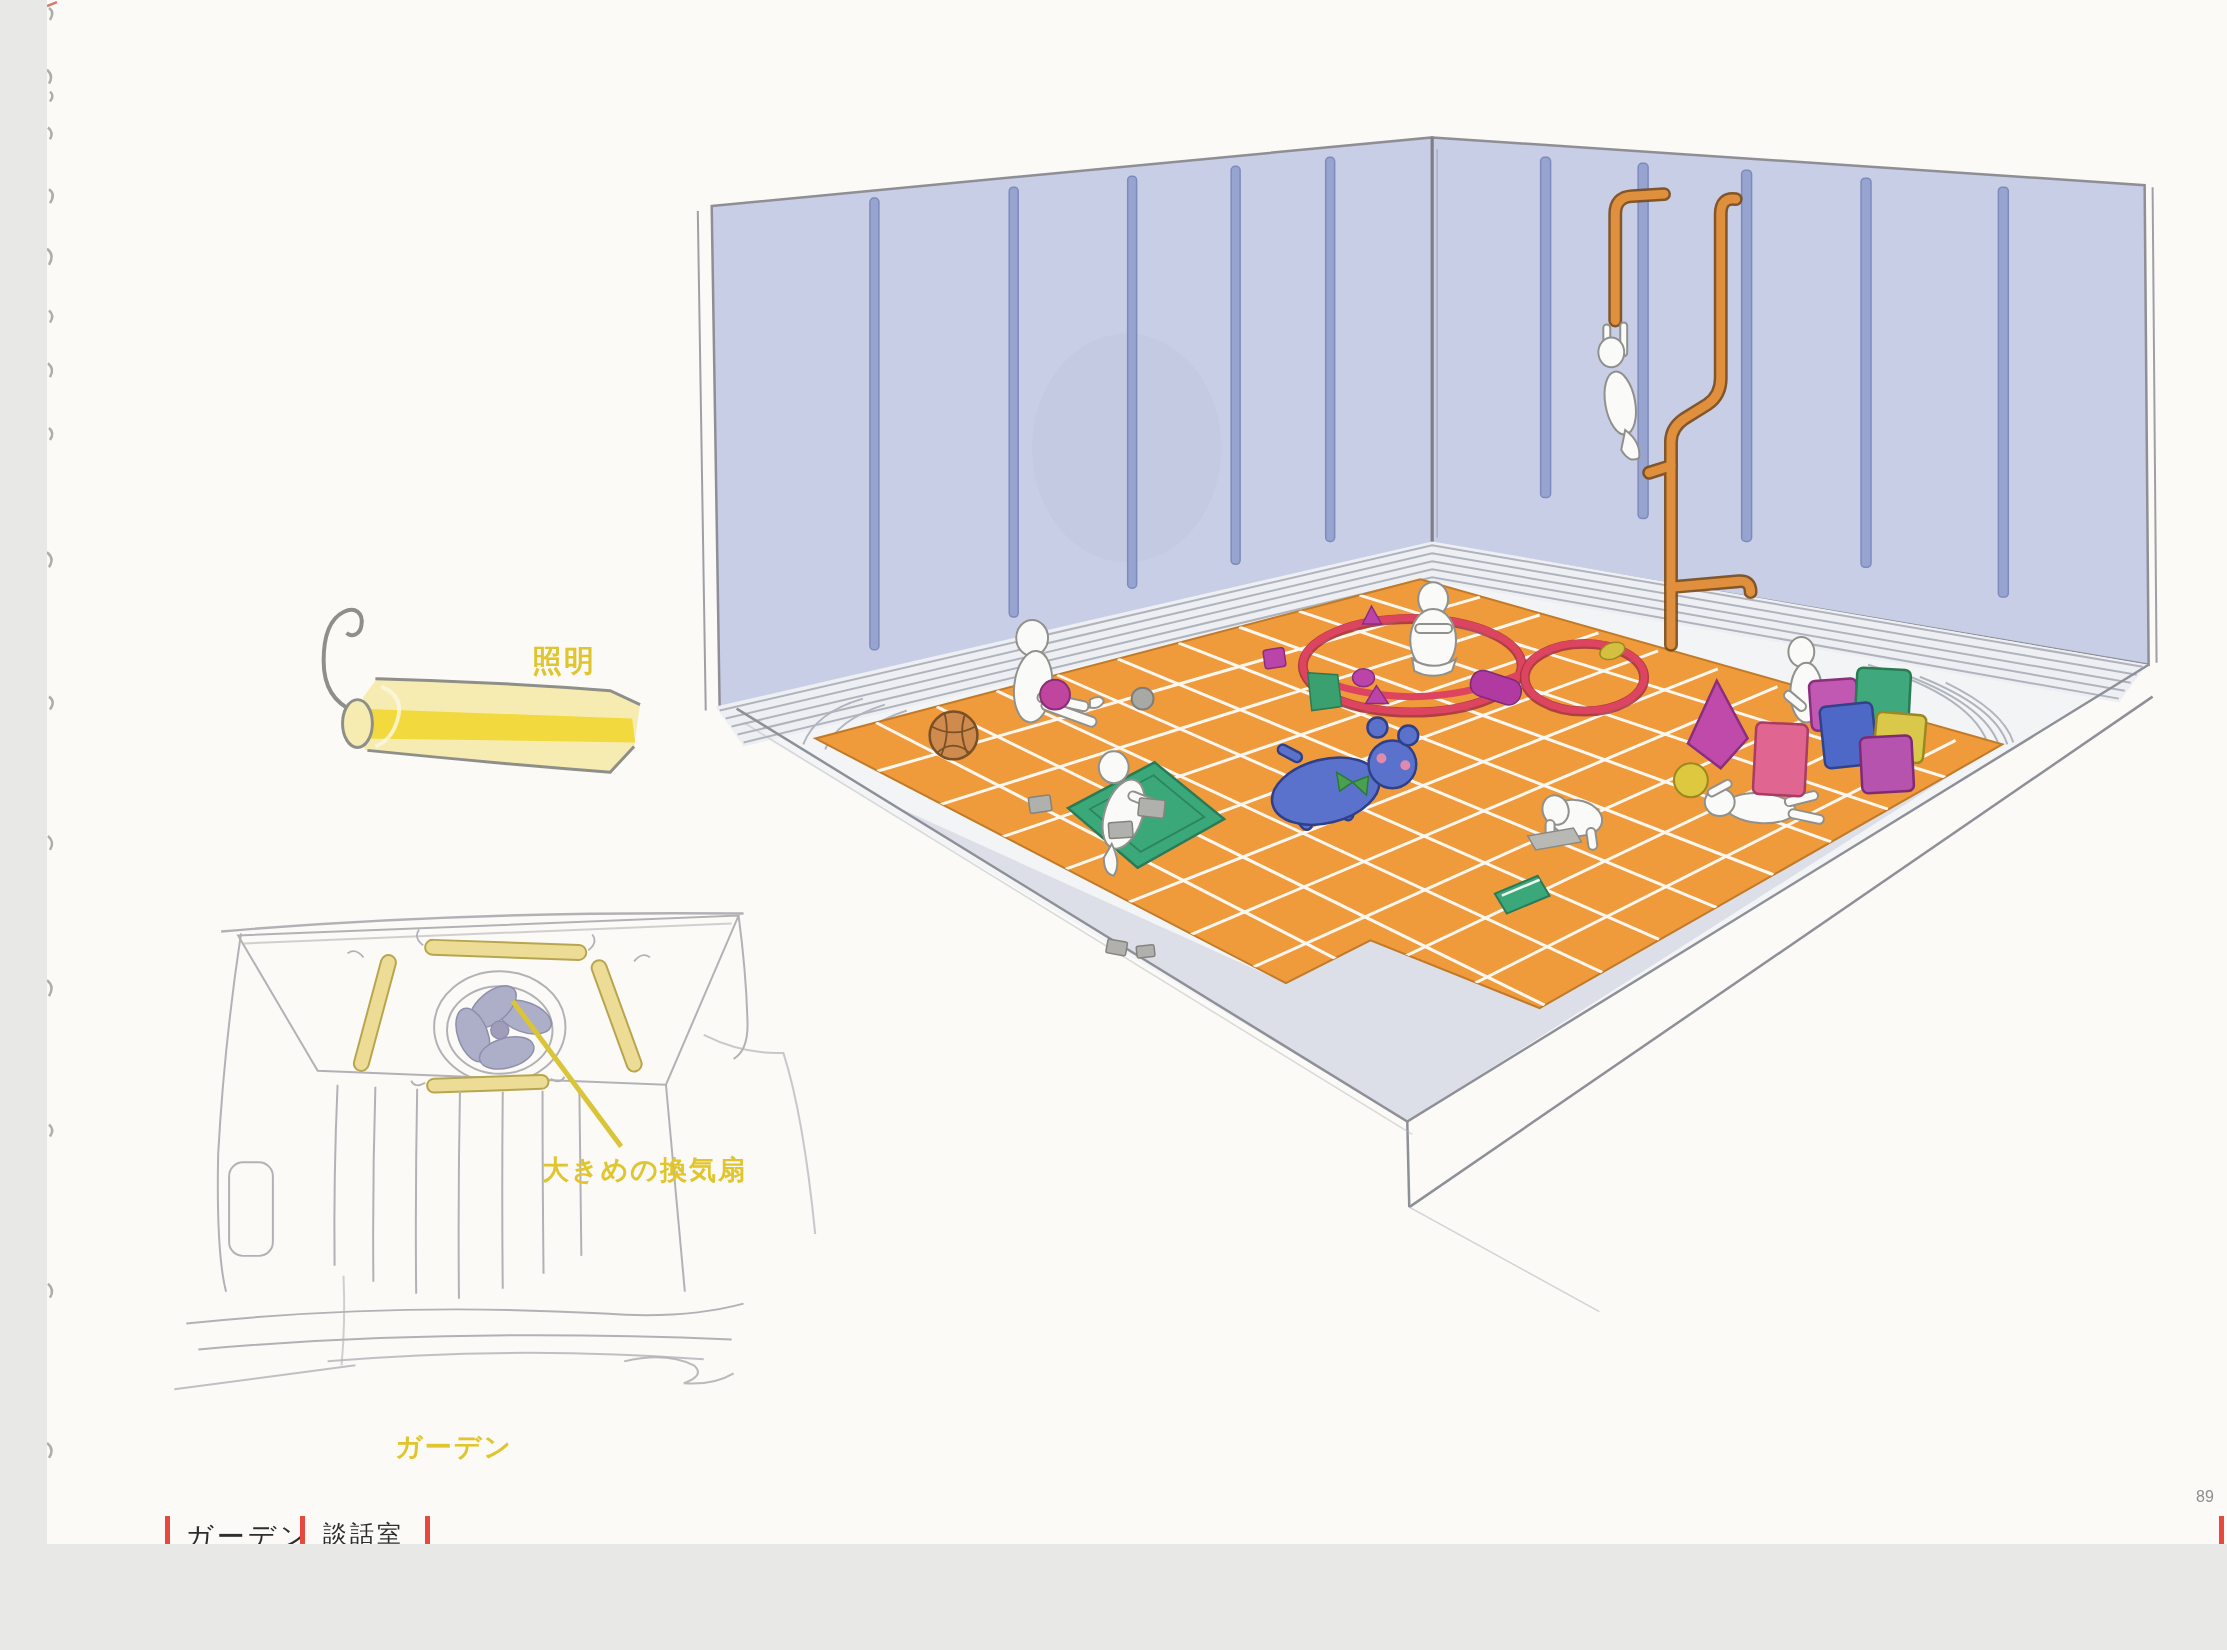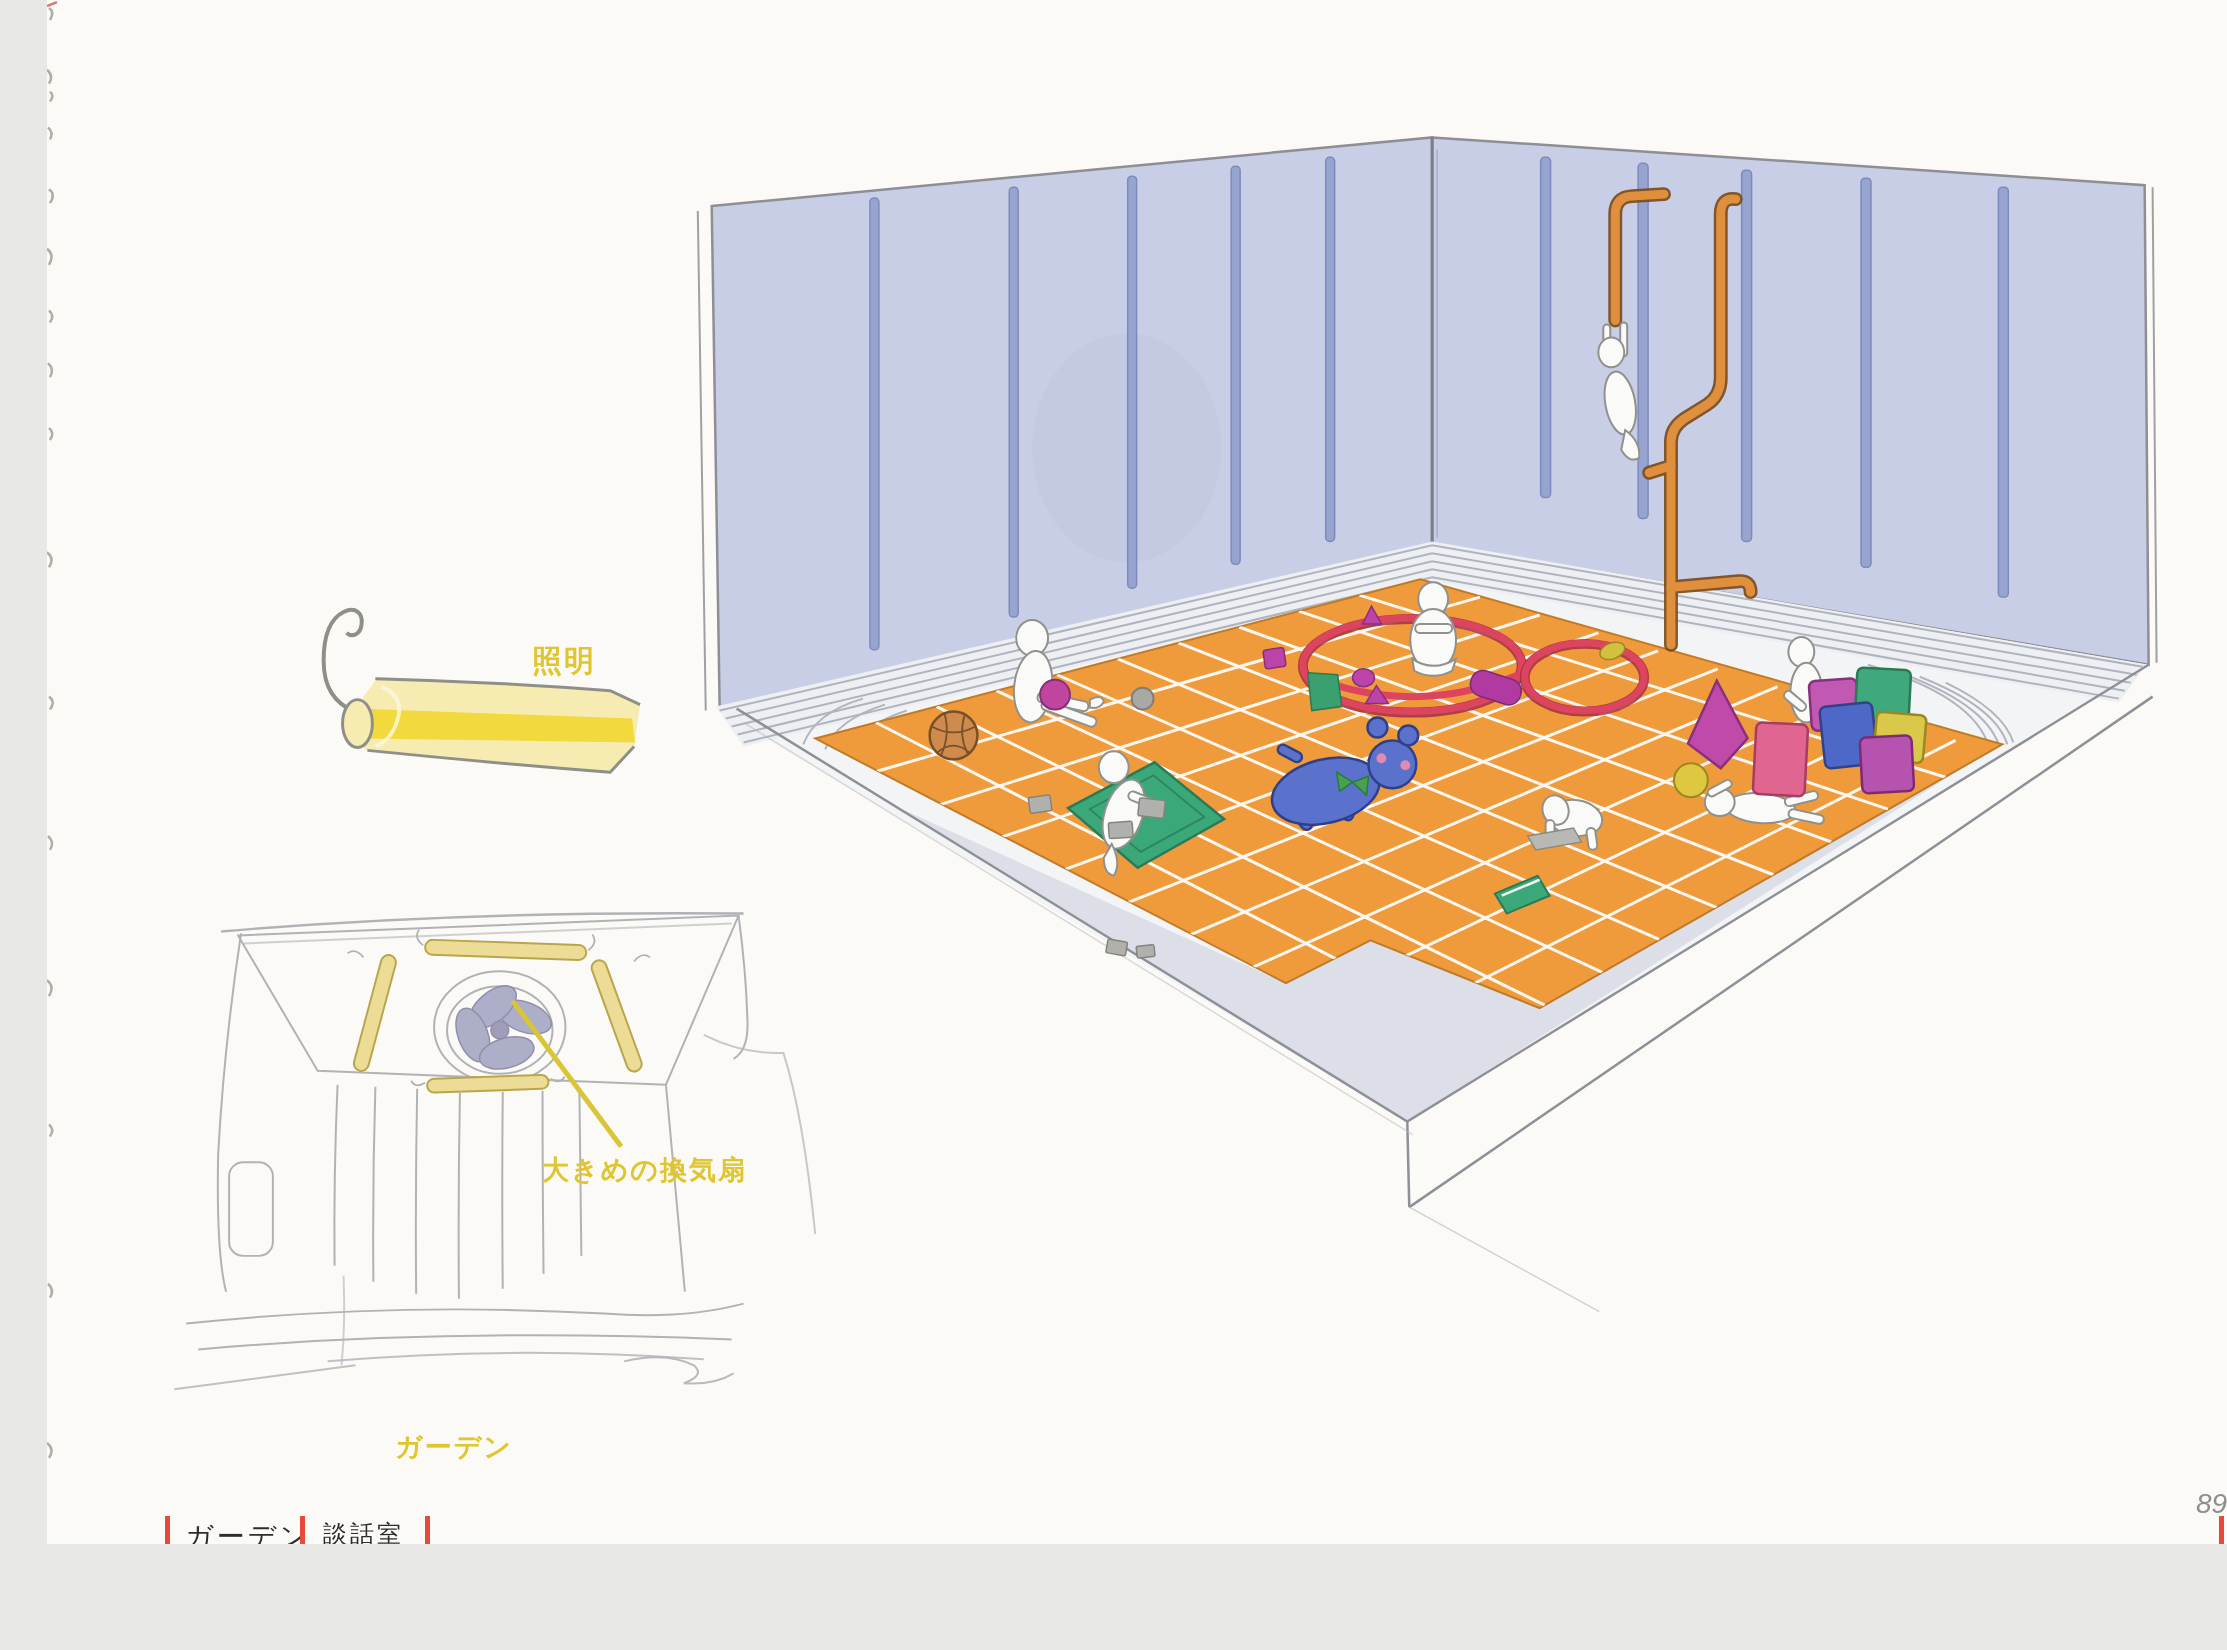--- a/index.html
+++ b/index.html
@@ -333,16 +333,16 @@
 
   <div class="red-bar" style="left:118px;top:1516px;"></div>
   <div class="footer-text" style="left:138px;top:1518px;font-size:28px;">ガーデン</div>
   <div class="red-bar" style="left:253px;top:1516px;"></div>
   <div class="footer-text" style="left:276px;top:1518px;font-size:24px;">談話室</div>
   <div class="red-bar" style="left:378px;top:1516px;"></div>
 
   <div class="blue-rule" style="left:114px;top:1562px;width:2063px;"></div>
   <div class="red-bar" style="left:2172px;top:1516px;"></div>
 
-  <div class="page-num" style="left:2149px;top:1488px;font-size:28px;font-style:italic;">89</div>
+  <div class="page-num" style="left:2149px;top:1488px;font-size:16px;">89</div>
 
 </div>
 
 
 </body></html>

